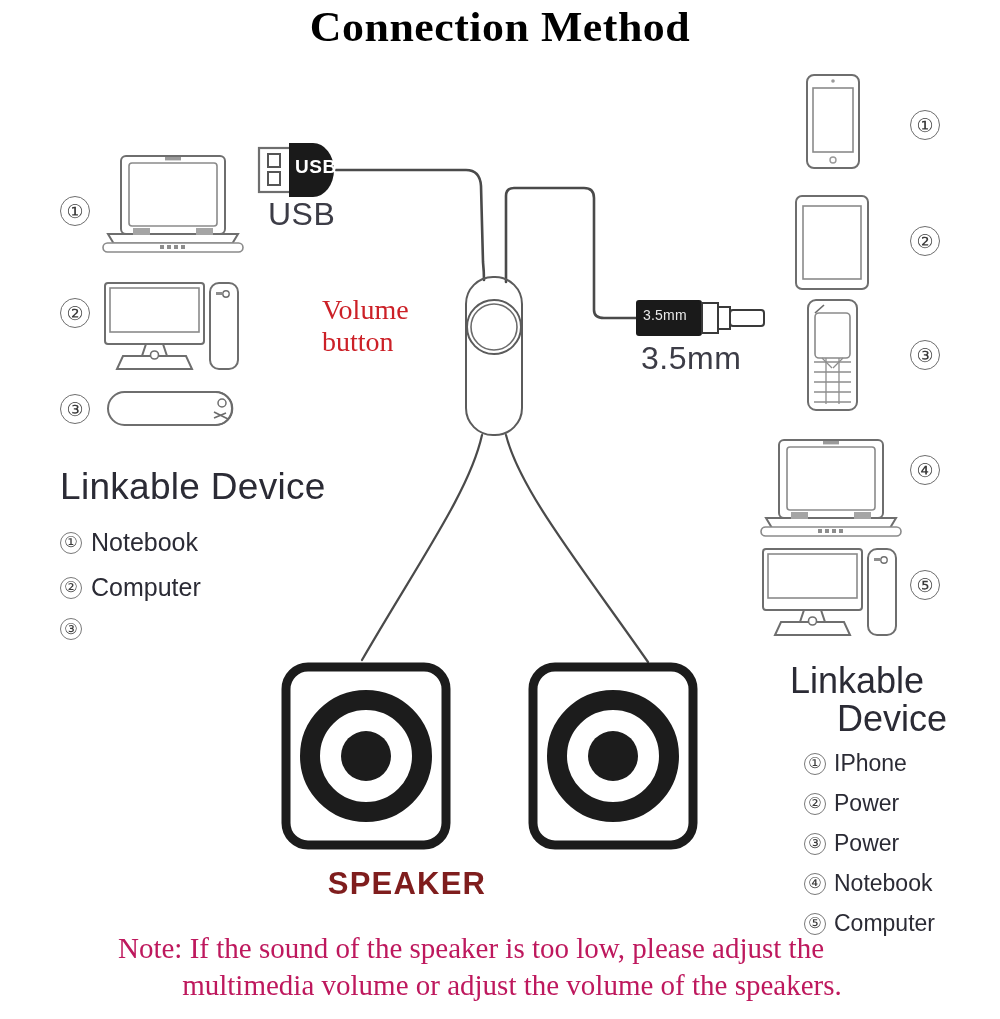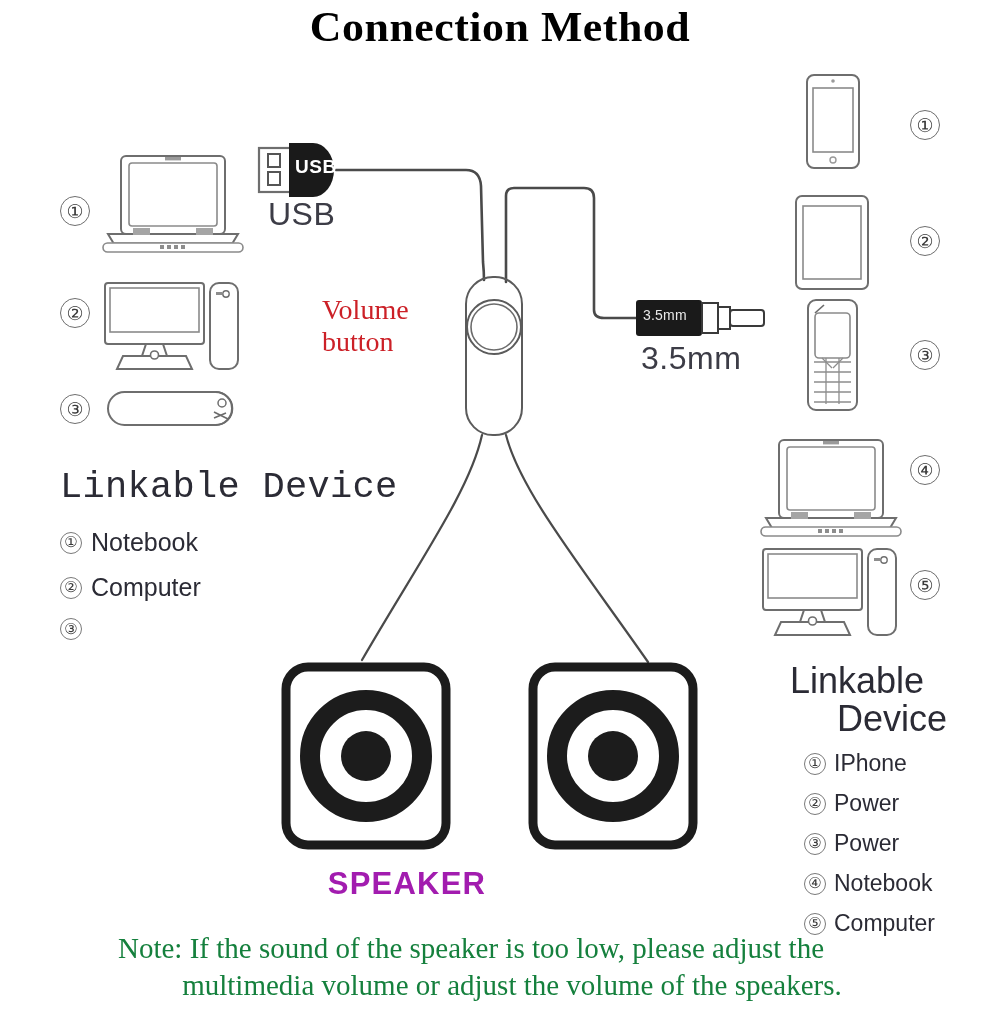--- a/index.html
+++ b/index.html
@@ -27,33 +27,33 @@
     font-family:"Liberation Serif", serif;font-size:19px;color:#3a3a3a;
     display:flex;align-items:center;justify-content:center;line-height:1;
   }
 
   
   .lbl{position:absolute;white-space:nowrap;}
   .usb-lbl{left:268px;top:196px;font-size:32px;color:#3c3c46;letter-spacing:.5px;}
   .jack-lbl{left:641px;top:340px;font-size:32px;color:#3c3c46;letter-spacing:.5px;}
   .speaker-lbl{
     left:0;top:866px;width:814px;text-align:center;white-space:nowrap;
-    font-size:31px;font-weight:bold;color:#a21caf;letter-spacing:1.2px;
+    font-size:31px;font-weight:bold;color:#7f1d1d;letter-spacing:1.2px;
   }
 
   
   .vol-lbl{
     position:absolute;left:322px;top:294px;width:160px;
     font-family:"Liberation Serif", serif;font-size:28px;line-height:1.16;
     color:#cc2027;
   }
 
   
   .ld-left{position:absolute;left:60px;top:466px;}
-  .ld-left .head{font-size:37px;color:#2b2b35;letter-spacing:.3px;font-family:Liberation Mono, monospace;}
+  .ld-left .head{font-size:37px;color:#2b2b35;letter-spacing:.3px;}
   .ld-left ul{list-style:none;margin:0;padding:0;margin-top:20px;}
   .ld-left li{
     display:flex;align-items:center;gap:9px;margin-bottom:16px;
     font-size:25px;color:#2b2b35;
   }
   .lnum{
     width:22px;height:22px;border:1.4px solid #7a7a7a;border-radius:50%;
     box-sizing:border-box;display:flex;align-items:center;justify-content:center;
     font-family:"Liberation Serif", serif;font-size:15px;color:#3a3a3a;
     flex:0 0 auto;line-height:1;
@@ -66,21 +66,21 @@
   .ld-right ul{list-style:none;margin:0;padding:0;margin-top:10px;padding-left:38px;}
   .ld-right li{
     display:flex;align-items:center;gap:8px;margin-bottom:13px;
     font-size:23px;color:#2b2b35;
   }
 
   
   .note{
     position:absolute;left:0;top:930px;width:1000px;
     font-family:"Liberation Serif", serif;font-size:29px;line-height:1.28;
-    color:#15803d;text-align:center;
+    color:#be185d;text-align:center;
   }
   .note .l1{display:block;padding-right:58px;}
   .note .l2{display:block;padding-left:24px;}
 
   
   .usb-text{
     position:absolute;left:295px;top:156px;
     font-size:19px;font-weight:bold;color:#fff;letter-spacing:.6px;
   }
   .jack-text{

